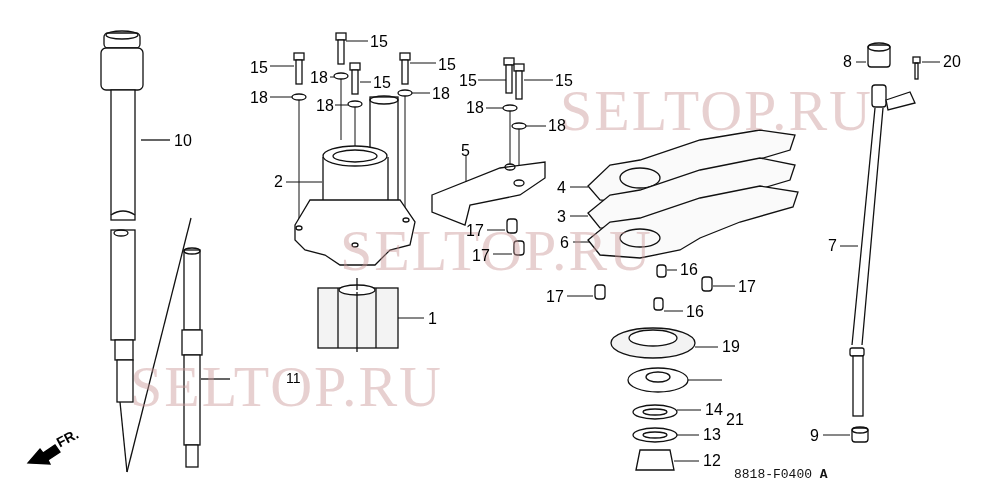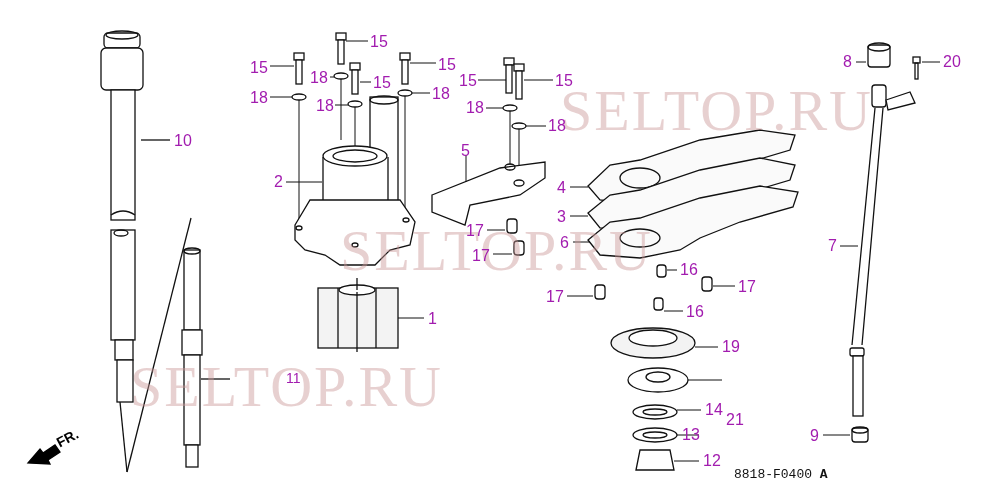--- a/index.html
+++ b/index.html
@@ -1,18 +1,18 @@
 <!DOCTYPE html>
 <html><head>
 <meta charset="utf-8">
 <style>
   html, body { margin: 0; padding: 0; background: #ffffff; }
   body { width: 1000px; height: 499px; position: relative; overflow: hidden; font-family: "Liberation Sans", sans-serif; }
   #diagram { position: absolute; left: 0; top: 0; width: 1000px; height: 499px; }
-  .lbl { position: absolute; font-family: "Liberation Sans", sans-serif; font-size: 16px; color: #a21caf; line-height: 1; white-space: nowrap; }
+  .lbl { position: absolute; font-family: "Liberation Sans", sans-serif; font-size: 16px; color: #000000; line-height: 1; white-space: nowrap; }
   .wm { position: absolute; font-family: "Liberation Serif", serif; font-weight: normal; font-size: 58px; letter-spacing: 2px; color: #cc9999; opacity: 0.45; white-space: nowrap; line-height: 1; }
   .code { position: absolute; font-family: "Liberation Mono", monospace; font-size: 13px; color: #111; white-space: nowrap; }
   .fr { position: absolute; font-family: "Liberation Sans", sans-serif; font-weight: bold; font-size: 14px; color: #000; }
 </style>
 </head>
 <body>
 
 <div id="diagram">
 <svg width="1000" height="499" viewBox="0 0 1000 499" xmlns="http://www.w3.org/2000/svg" fill="none" stroke="#111" stroke-width="1.3">
 
@@ -213,21 +213,21 @@
 <span class="lbl" style="left:466px;top:223px;">17</span>
 <span class="lbl" style="left:472px;top:248px;">17</span>
 <span class="lbl" style="left:680px;top:262px;">16</span>
 <span class="lbl" style="left:738px;top:279px;">17</span>
 <span class="lbl" style="left:546px;top:289px;">17</span>
 <span class="lbl" style="left:686px;top:304px;">16</span>
 <span class="lbl" style="left:428px;top:311px;">1</span>
 <span class="lbl" style="left:722px;top:339px;">19</span>
 <span class="lbl" style="left:726px;top:372px;margin-top:40px;">21</span>
 <span class="lbl" style="left:705px;top:402px;">14</span>
-<span class="lbl" style="left:682px;top:427px;">13</span>
+<span class="lbl" style="left:703px;top:427px;">13</span>
 <span class="lbl" style="left:703px;top:453px;text-align:center;">12</span>
 <span class="lbl" style="left:238px;top:371px;font-size:14px;margin-left:48px;">11</span>
 <span class="lbl" style="left:843px;top:54px;">8</span>
 <span class="lbl" style="left:943px;top:54px;">20</span>
 <span class="lbl" style="left:828px;top:238px;">7</span>
 <span class="lbl" style="left:810px;top:428px;">9</span>
 
 <span class="code" style="left:734px;top:467px;"><span>8818-F0400</span> <b>A</b></span>
 </div>
 

